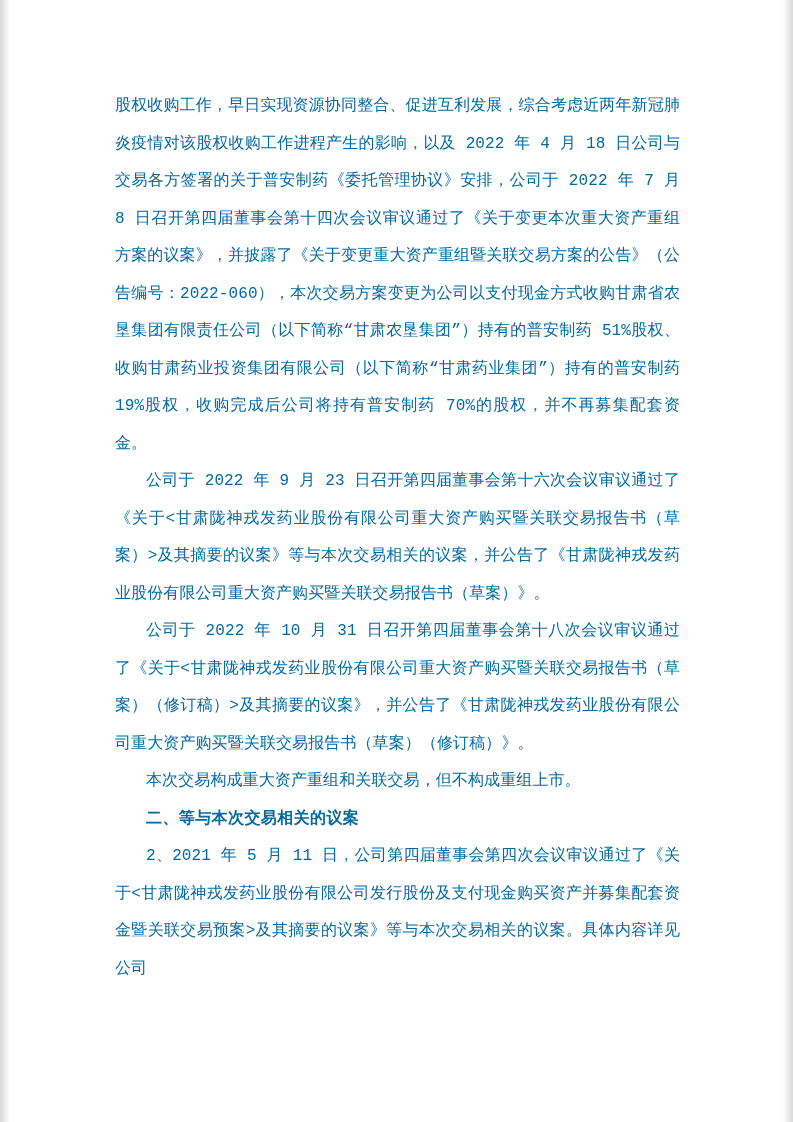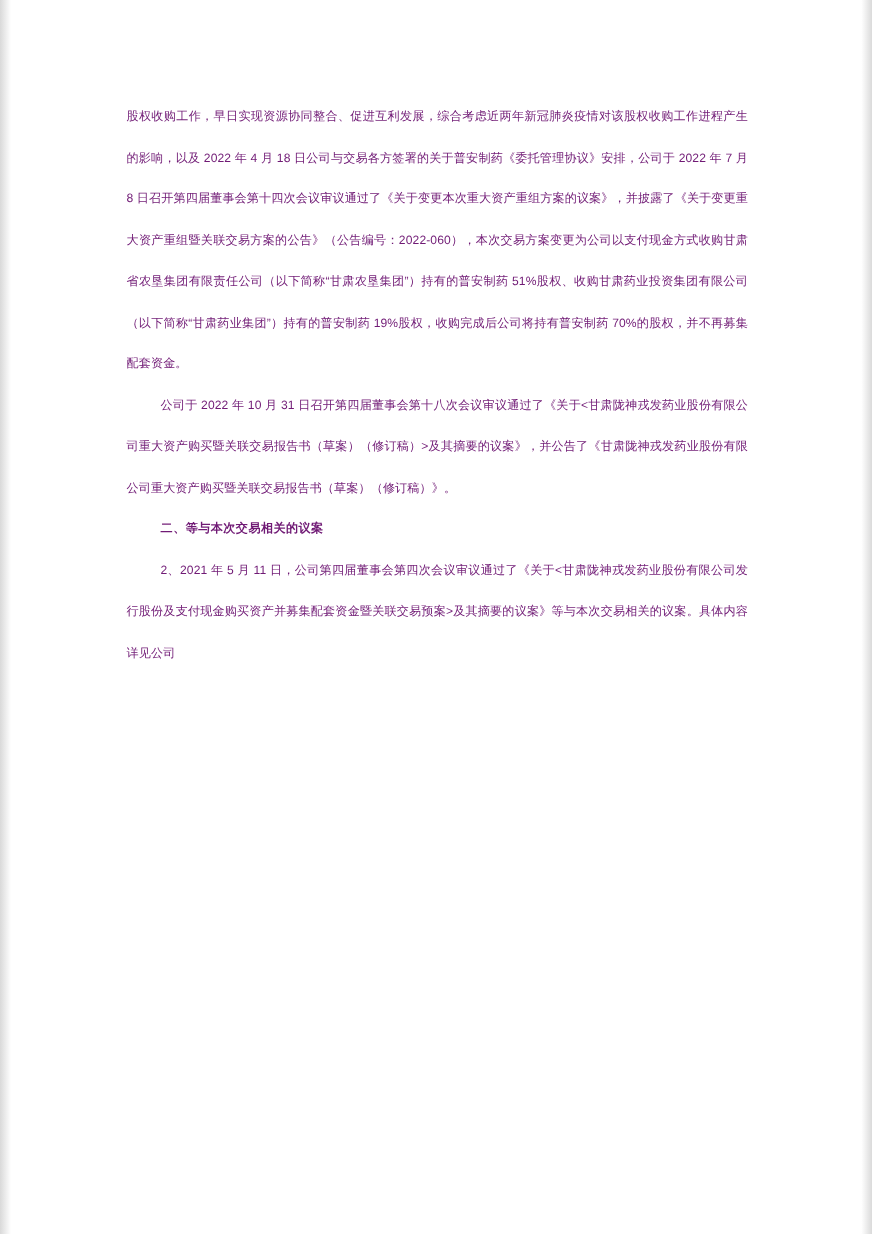--- a/index.html
+++ b/index.html
@@ -41,44 +41,46 @@
     background: linear-gradient(to left, #d9d9d9, #ffffff);
   }
   .body-area {
     position: absolute;
     left: 115px;
     top: 88px;
     width: 565px;
   }
   p.para {
     margin: 0 0 0 0;
-    font-size: 11px;
+    font-size: 16px;
     line-height: 37.5px;
-    color: #701a75;
+    color: #0369a1;
     text-align: justify;
     text-justify: inter-ideograph;
     letter-spacing: 0.1px;
-    font-family: Liberation Sans, sans-serif;
+    font-family: Liberation Mono, monospace;
   }
   p.indent {
     text-indent: 31px;
   }
   p.heading {
     font-weight: bold;
     text-indent: 31px;
     letter-spacing: 0.4px;
   }
 </style>
 </head>
 <body>
 
 <div class="page">
   <div class="sheet"></div>
   <div class="edge-left"></div>
   <div class="edge-right"></div>
 
   <div class="body-area">
     <p class="para">股权收购工作，早日实现资源协同整合、促进互利发展，综合考虑近两年新冠肺炎疫情对该股权收购工作进程产生的影响，以及 2022 年 4 月 18 日公司与交易各方签署的关于普安制药《委托管理协议》安排，公司于 2022 年 7 月 8 日召开第四届董事会第十四次会议审议通过了《关于变更本次重大资产重组方案的议案》，并披露了《关于变更重大资产重组暨关联交易方案的公告》（公告编号：2022-060），本次交易方案变更为公司以支付现金方式收购甘肃省农垦集团有限责任公司（以下简称“甘肃农垦集团”）持有的普安制药 51%股权、收购甘肃药业投资集团有限公司（以下简称“甘肃药业集团”）持有的普安制药 19%股权，收购完成后公司将持有普安制药 70%的股权，并不再募集配套资金。</p>
+    <p class="para indent">公司于 2022 年 9 月 23 日召开第四届董事会第十六次会议审议通过了《关于&lt;甘肃陇神戎发药业股份有限公司重大资产购买暨关联交易报告书（草案）&gt;及其摘要的议案》等与本次交易相关的议案，并公告了《甘肃陇神戎发药业股份有限公司重大资产购买暨关联交易报告书（草案）》。</p>
     <p class="para indent">公司于 2022 年 10 月 31 日召开第四届董事会第十八次会议审议通过了《关于&lt;甘肃陇神戎发药业股份有限公司重大资产购买暨关联交易报告书（草案）（修订稿）&gt;及其摘要的议案》，并公告了《甘肃陇神戎发药业股份有限公司重大资产购买暨关联交易报告书（草案）（修订稿）》。</p>
+    <p class="para indent">本次交易构成重大资产重组和关联交易，但不构成重组上市。</p>
     <p class="para heading">二、等与本次交易相关的议案</p>
     <p class="para indent">2、2021 年 5 月 11 日，公司第四届董事会第四次会议审议通过了《关于&lt;甘肃陇神戎发药业股份有限公司发行股份及支付现金购买资产并募集配套资金暨关联交易预案&gt;及其摘要的议案》等与本次交易相关的议案。具体内容详见公司</p>
   </div>
 </div>
 
 </body></html>

